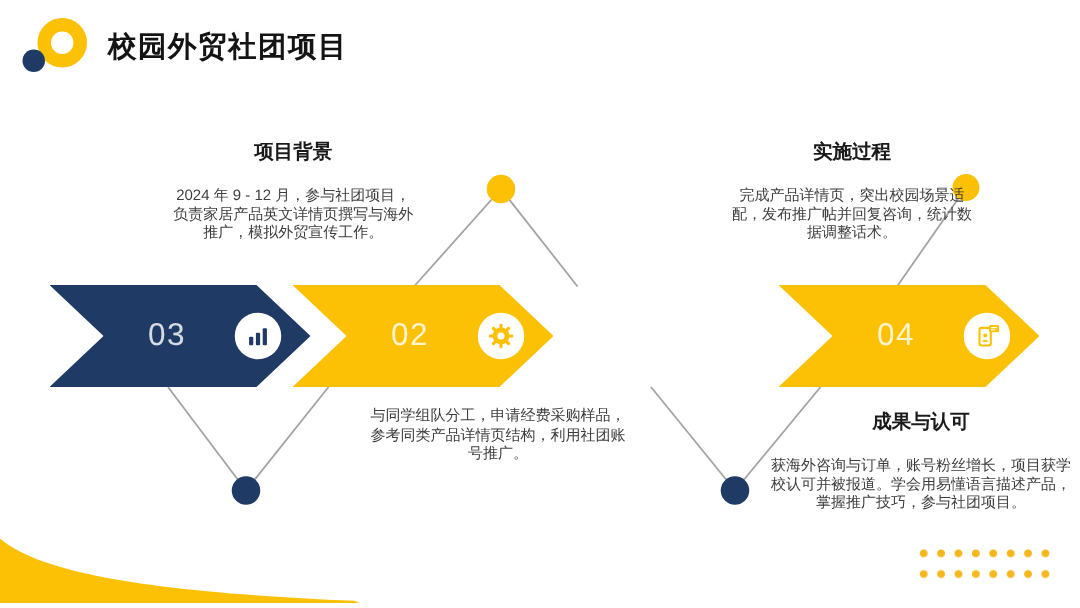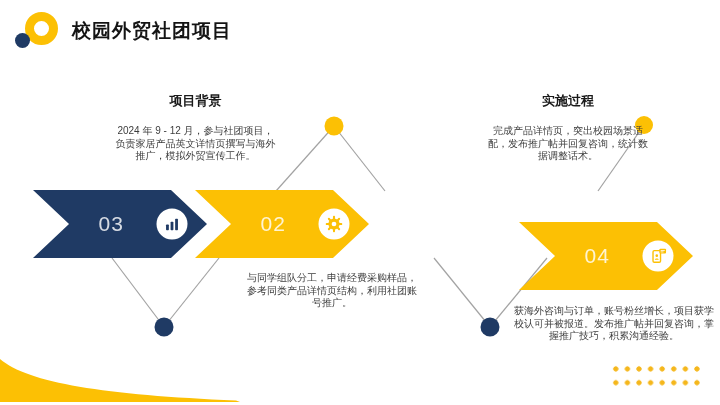--- a/index.html
+++ b/index.html
@@ -45,21 +45,21 @@
   .arrow {
     position: absolute; top: 190px;
     width: 174px; height: 68px;
     clip-path: polygon(0 0, 79.3% 0, 100% 50%, 79.3% 100%, 0 100%, 20.7% 50%);
   }
   .arrow.navy   { background: #1F3A64; }
   .arrow.yellow { background: #FCC004; }
   .arrow-1 { left: 33px; }
   .arrow-2 { left: 195px; }
   .arrow-3 { left: 357px; }
-  .arrow-4 { left: 519px; margin-top: 32px; }
+  .arrow-4 { left: 519px; }
   .arrow .num {
     position: absolute; left: 45%; top: 50%;
     transform: translate(-50%, -50%);
     font-size: 21px; letter-spacing: 1px;
     color: rgba(255,255,255,0.82);
   }
   .arrow .icon-circle {
     position: absolute; left: 80%; top: 50%;
     transform: translate(-50%, -50%);
     width: 31px; height: 31px; border-radius: 50%;
@@ -108,21 +108,21 @@
   </div>
   <div class="block block-3">
     <h3>实施过程</h3>
     <p>完成产品详情页，突出校园场景适配，发布推广帖并回复咨询，统计数据调整话术。</p>
   </div>
   <div class="block block-2">
     <p>与同学组队分工，申请经费采购样品，参考同类产品详情页结构，利用社团账号推广。</p>
   </div>
   <div class="block block-4">
     <h3>成果与认可</h3>
-    <p>获海外咨询与订单，账号粉丝增长，项目获学校认可并被报道。发布推广帖并回复咨询，掌握推广技巧，积累沟通经验。</p>
+    <p>获海外咨询与订单，账号粉丝增长，项目获学校认可并被报道。学会用易懂语言描述产品，掌握推广技巧，参与社团项目。</p>
   </div>
 
   <div class="arrow navy arrow-1">
     <span class="num">03</span>
     <span class="icon-circle">
       <svg viewBox="0 0 24 24" fill="#1F3A64">
         <rect x="5.2" y="12.5" width="3.2" height="6.5" rx="0.8"></rect>
         <rect x="10.4" y="9.5" width="3.2" height="9.5" rx="0.8"></rect>
         <rect x="15.6" y="6" width="3.2" height="13" rx="0.8"></rect>
       </svg>

